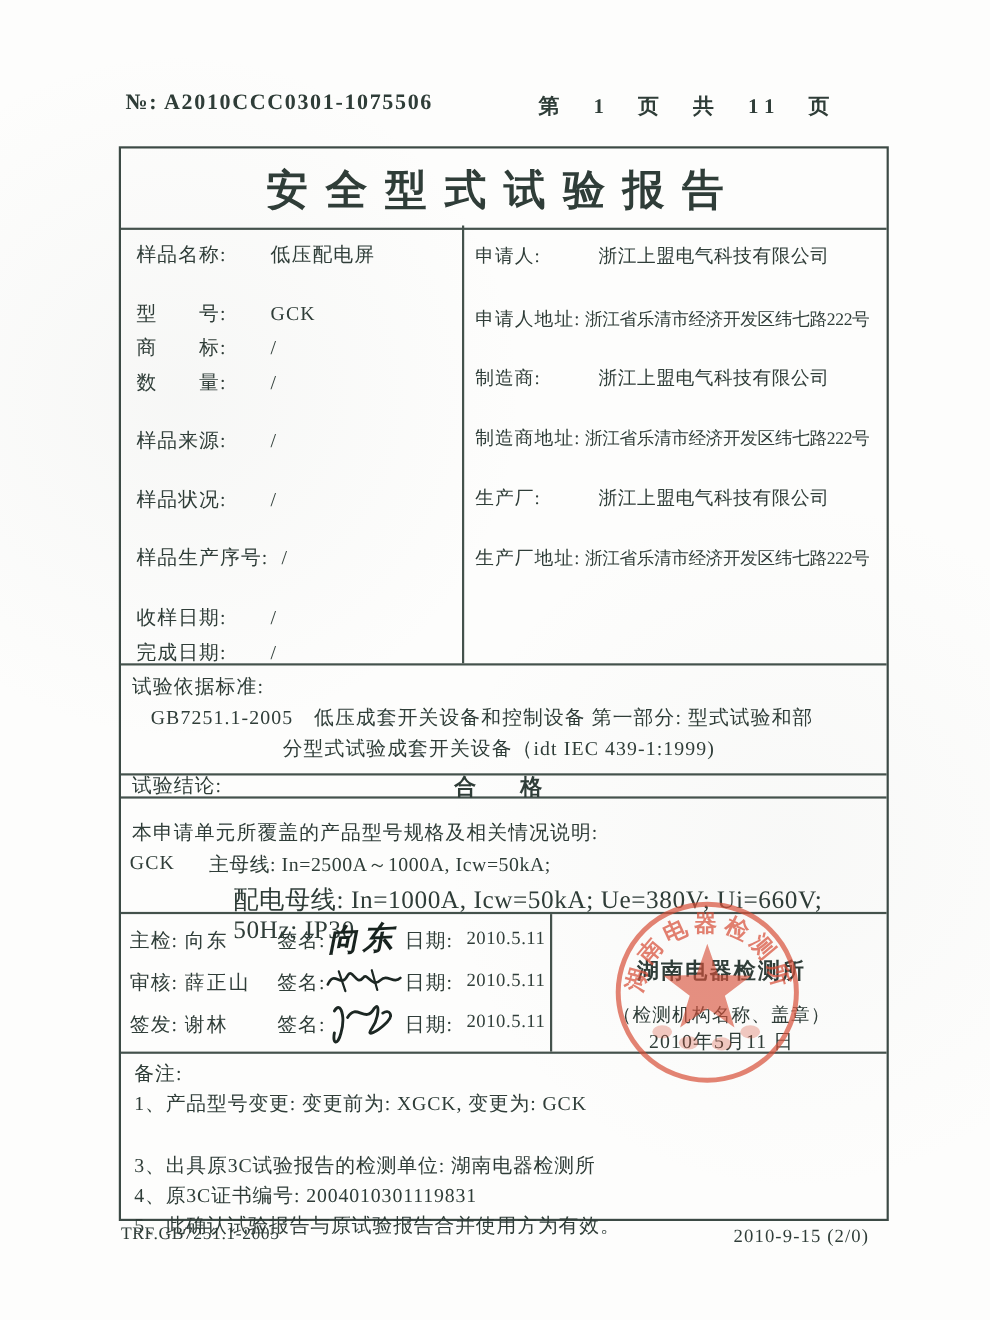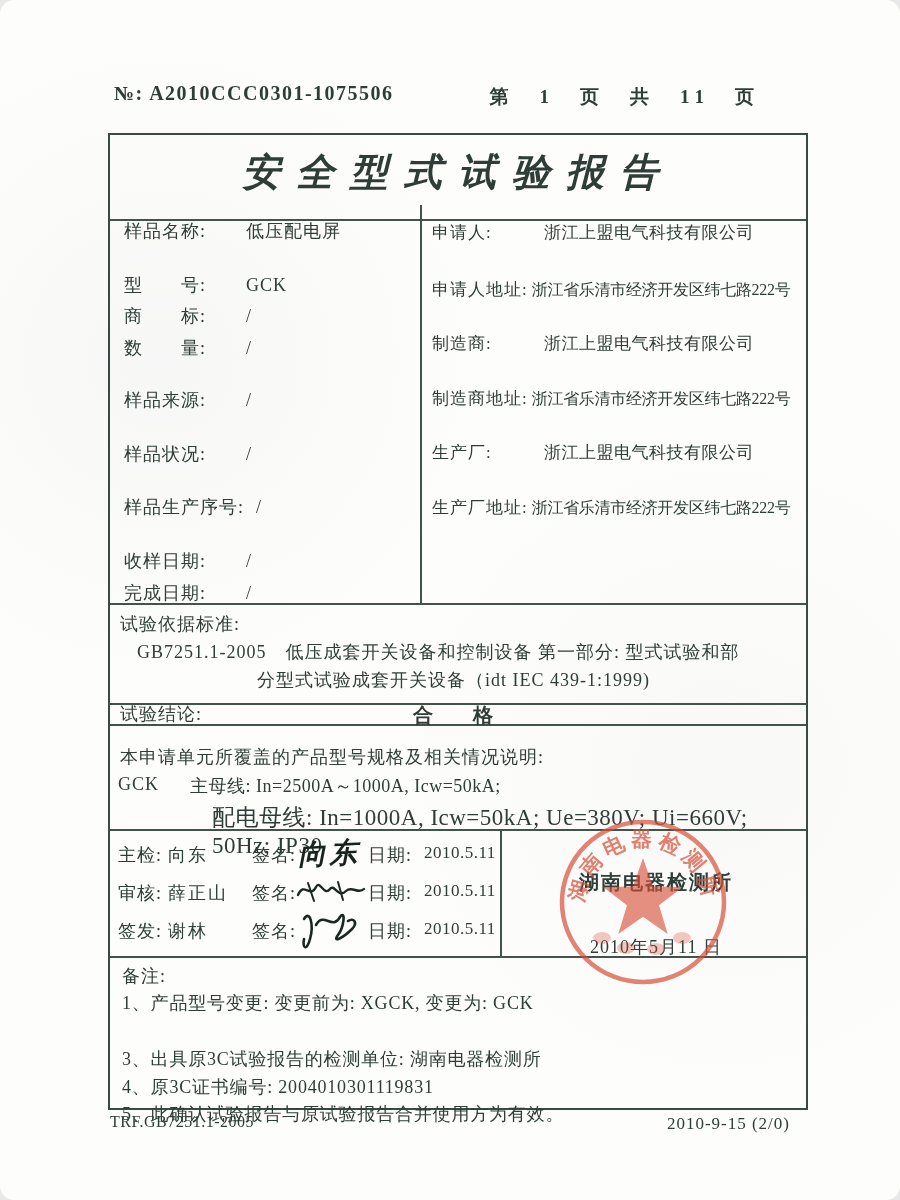--- a/index.html
+++ b/index.html
@@ -2,32 +2,31 @@
 <html><head>
 <meta charset="utf-8">
 <style>
   * { margin:0; padding:0; box-sizing:border-box; }
   body { background:#e8e8e8; font-family:"Liberation Serif","DejaVu Serif",serif; }
   .page {
     position:relative; width:900px; height:1200px; margin:0 auto;
     background:#fdfdfc; color:#2f3d38; overflow:hidden;
     background-image: radial-gradient(circle at 18% 30%, rgba(190,195,192,.10), transparent 28%),
                       radial-gradient(circle at 80% 64%, rgba(190,195,192,.08), transparent 30%);
-    border-radius: 14px;
   }
   .abs { position:absolute; }
 
   
   .doc-no { left:114px; top:82px; font-size:20px; font-weight:bold; letter-spacing:1.5px; }
   .page-info { right:140px; top:84px; font-size:19px; font-weight:bold; letter-spacing:6px; }
 
   
   .report-table { left:108px; top:133px; width:700px; height:977px; border:2.5px solid #3c4a45; }
   .row { position:absolute; left:0; width:100%; border-bottom:2px solid #44524c; }
-  .r-title { top:0; height:86px;font-style:italic; }
+  .r-title { top:0; height:74px; }
   .r-info  { top:70px; height:400px; }
   .r-std   { top:470px; height:100px; }
   .r-concl { top:555px; height:36px; }
   .r-spec  { top:602px; height:94px; }
   .r-sign  { top:696px; height:127px; }
   .r-note  { top:823px; height:116px; border-bottom:none; }
 
   .title-text { width:100%; text-align:center; padding-top:12px; font-size:38px; font-weight:bold; letter-spacing:16px; }
 
   .cell-left  { position:absolute; left:0; top:0; width:312px; height:100%; border-right:2px solid #44524c; }
@@ -161,20 +160,21 @@
           <span class="sr-slbl">签名:</span>
           <svg class="scribble" style="top:-14px" width="74" height="52" viewBox="0 0 74 52">
             <path d="M10,14 C16,4 20,20 16,34 C13,46 8,44 10,34 M22,20 C30,6 38,26 46,12 C52,4 50,22 44,30 C38,38 48,34 58,24 C64,18 60,12 54,16" fill="none" stroke="#1c2723" stroke-width="2.6" stroke-linecap="round"></path>
           </svg>
           <span class="sr-dlbl">日期:</span>
           <span class="sr-date">2010.5.11</span>
         </div>
       </div>
       <div class="sig-right">
         <div class="abs org-name">湖南电器检测所</div>
+        <div class="abs org-cap">（检测机构名称、盖章）</div>
         <div class="abs org-date">2010年5月11 日</div>
       </div>
     </div>
 
     <div class="row r-note">
       <div class="abs note-t">备注:</div>
       <div class="abs note-i" style="top:33px">1、产品型号变更: 变更前为: XGCK, 变更为: GCK</div>
       <div class="abs note-i" style="top:89px">3、出具原3C试验报告的检测单位: 湖南电器检测所</div>
       <div class="abs note-i" style="top:117px">4、原3C证书编号: 2004010301119831</div>
       <div class="abs note-i" style="top:144px">5、此确认试验报告与原试验报告合并使用方为有效。</div>

